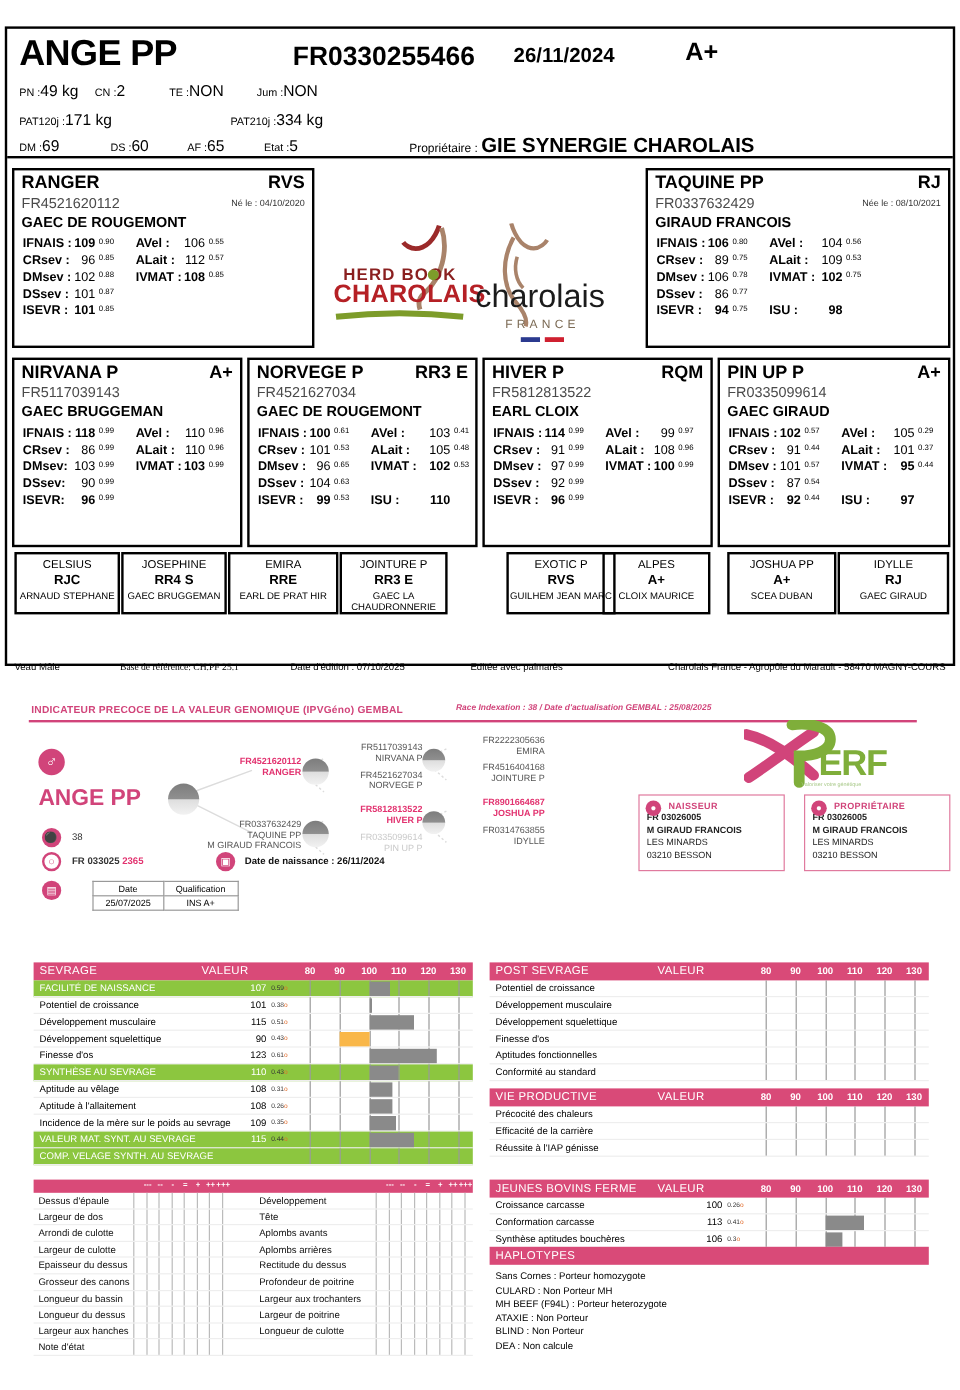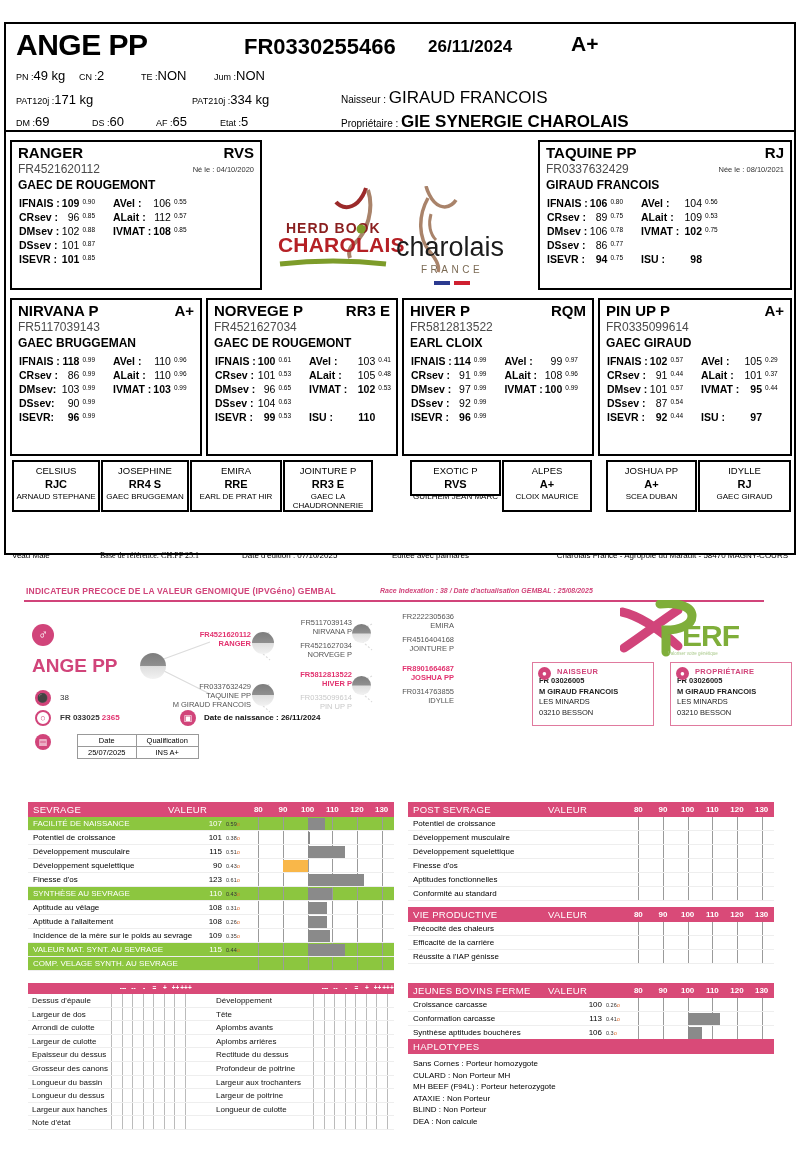--- a/index.html
+++ b/index.html
@@ -145,24 +145,20 @@
     <div class="kv" style="left:208px; top:44px;"><span class="lbl">Jum :</span><span class="val">NON</span></div>
 
     <div class="kv" style="left:10px; top:68px;"><span class="lbl">PAT120j :</span><span class="val">171 kg</span></div>
     <div class="kv" style="left:186px; top:68px;"><span class="lbl">PAT210j :</span><span class="val">334 kg</span></div>
 
     <div class="kv" style="left:10px; top:90px;"><span class="lbl">DM :</span><span class="val">69</span></div>
     <div class="kv" style="left:86px; top:90px;"><span class="lbl">DS :</span><span class="val">60</span></div>
     <div class="kv" style="left:150px; top:90px;"><span class="lbl">AF :</span><span class="val">65</span></div>
     <div class="kv" style="left:214px; top:90px;"><span class="lbl">Etat :</span><span class="val">5</span></div>
 
-    <div class="nais-row" style="top:64px;">
-      <span>Naisseur :</span>
-      <span class="big">GIRAUD FRANCOIS</span>
-    </div>
     <div class="nais-row prop-row" style="top:88px;text-align:center;">
       <span>Propriétaire :</span>
       <span class="big">GIE SYNERGIE CHAROLAIS</span>
     </div>
   </div>
 
   <div class="card" id="card-sire" style="left:4px;   top:116px; width:252px; height:150px;">
       <div class="nm">RANGER</div>
       <div class="qf">RVS</div>
       <div class="num">FR4521620112</div>
@@ -522,21 +518,21 @@
       <div class="gp" style="left: 184px; top: 436px; width: 92px; height: 52px;">
         <div class="l1">EMIRA</div>
         <div class="l2">RRE</div>
         <div class="l3">EARL DE PRAT HIR</div>
       </div>
       <div class="gp" style="left: 277px; top: 436px; width: 90px; height: 52px;">
         <div class="l1">JOINTURE P</div>
         <div class="l2">RR3 E</div>
         <div class="l3">GAEC LA CHAUDRONNERIE</div>
       </div>
-      <div class="gp" style="left: 404px; top: 436px; width: 91px; height: 36px;">
+      <div class="gp" style="left: 416px; top: 436px; width: 91px; height: 52px;">
         <div class="l1">EXOTIC P</div>
         <div class="l2">RVS</div>
         <div class="l3">GUILHEM JEAN MARC</div>
       </div>
       <div class="gp" style="left: 496px; top: 436px; width: 90px; height: 52px;">
         <div class="l1">ALPES</div>
         <div class="l2">A+</div>
         <div class="l3">CLOIX MAURICE</div>
       </div>
       <div class="gp" style="left: 600px; top: 436px; width: 91px; height: 52px;">

